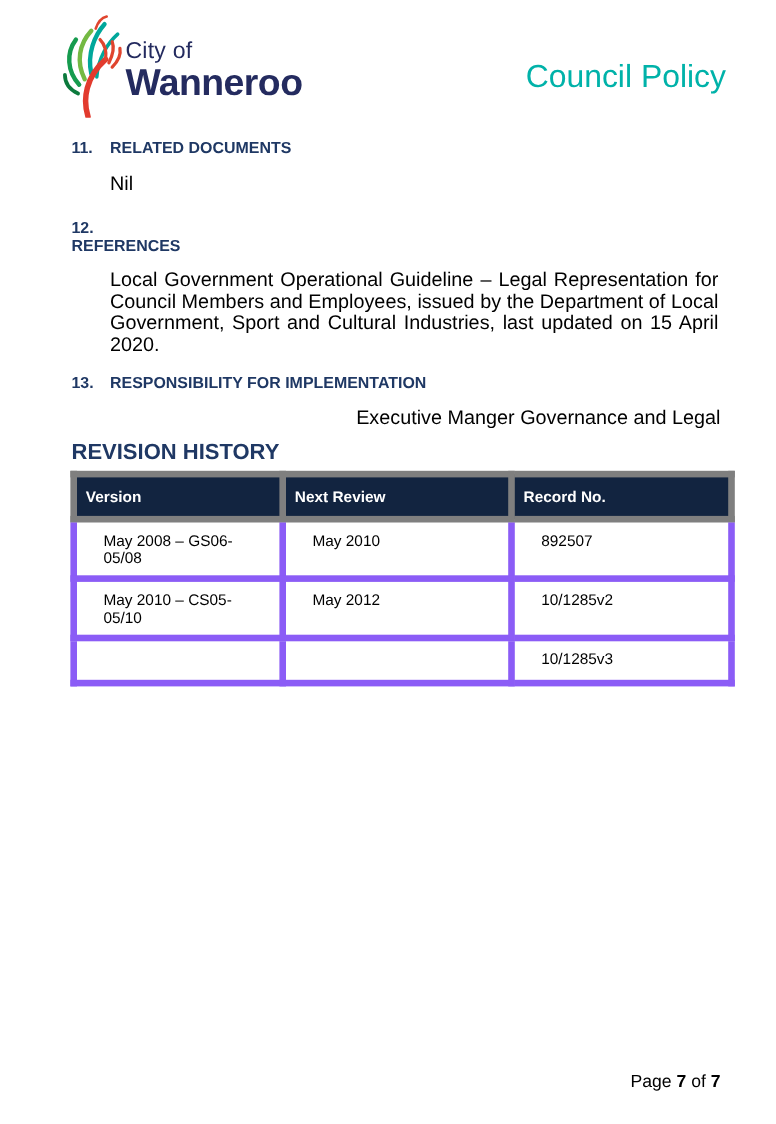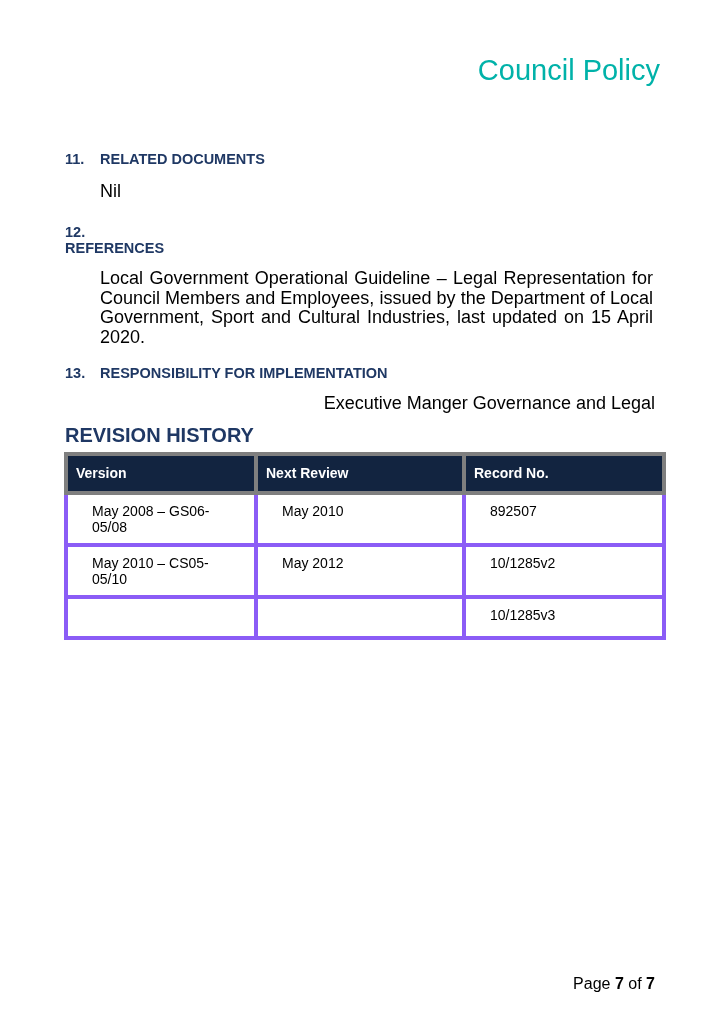--- a/index.html
+++ b/index.html
@@ -51,21 +51,20 @@
     left: 65px;
     top: 127px;
     width: 590px;
   }
   .section-heading {
     display: flex;
     color: #1F3864;
     font-weight: bold;
     font-size: 14.5px;
     line-height: 16px;
-    margin-top: 24px;
   }
   .section-num { width: 35px; flex: 0 0 auto; }
   .body-text {
     font-size: 18px;
     line-height: 15px;
     color: #000000;
   }
   .indented { margin-left: 35px; }
   .nil-line { margin-top: 17px; }
   .h-12 { margin-top: 25px; flex-direction: column; }
@@ -88,21 +87,21 @@
 
   
   table.revision-table {
     border-collapse: collapse;
     table-layout: fixed;
     width: 598px;
     margin-left: -1px;
     margin-top: 9px;
   }
   .revision-table th, .revision-table td {
-    border: 4px solid #8b5cf6;
+    border: 6px solid #8b5cf6;
   }
   .revision-table th {
     background: #122440;
     color: #ffffff;
     text-align: left;
     font-size: 14px;
     font-weight: bold;
     padding: 9px 8px 10px 8px;
     border-color: #7F7F7F;
   }
@@ -123,20 +122,42 @@
     color: #000000;
     margin-left: 43px;
   }
   .footer b { font-weight: bold; }
 </style>
 </head>
 <body>
 
 <div class="page">
 
+  <div class="logo">
+    <svg class="logo-icon" viewBox="0 0 56 94" fill="none" stroke-linecap="round">
+
+      <path d="M15,72 C6,68 3,62 3,55" stroke="#0C7A3D" stroke-width="3.4"></path>
+      <path d="M16,64 C5,52 4,35 13,23" stroke="#169B4E" stroke-width="4"></path>
+      <path d="M21,59 C13,43 16,27 27,15" stroke="#74B943" stroke-width="4"></path>
+
+      <path d="M27,54 C23,36 30,19 39,9" stroke="#00A79B" stroke-width="4"></path>
+      <path d="M32,57 C33,40 42,26 51,18" stroke="#00A79B" stroke-width="3.2"></path>
+
+      <path d="M31,13 C33,7 37,3 41,2" stroke="#E0452F" stroke-width="2.4"></path>
+
+      <path d="M24,93 C19,77 22,57 40,41" stroke="#E23B2E" stroke-width="5"></path>
+      <path d="M40,41 C41,33 39,27 35,23" stroke="#E0452F" stroke-width="3"></path>
+      <path d="M43,44 C47,36 48,30 46,25" stroke="#E0452F" stroke-width="3"></path>
+      <path d="M46,48 C52,42 54,36 53,31" stroke="#E0452F" stroke-width="3"></path>
+    </svg>
+    <div class="logo-text">
+      <div class="brand-top">City of</div>
+      <div class="brand-name">Wanneroo</div>
+    </div>
+  </div>
 
   <div class="doc-type">Council Policy</div>
 
   <div class="content">
 
     <div class="section-heading">
       <span class="section-num">11.</span>
       <span>RELATED DOCUMENTS</span>
     </div>
     <div class="body-text indented nil-line">Nil</div>

